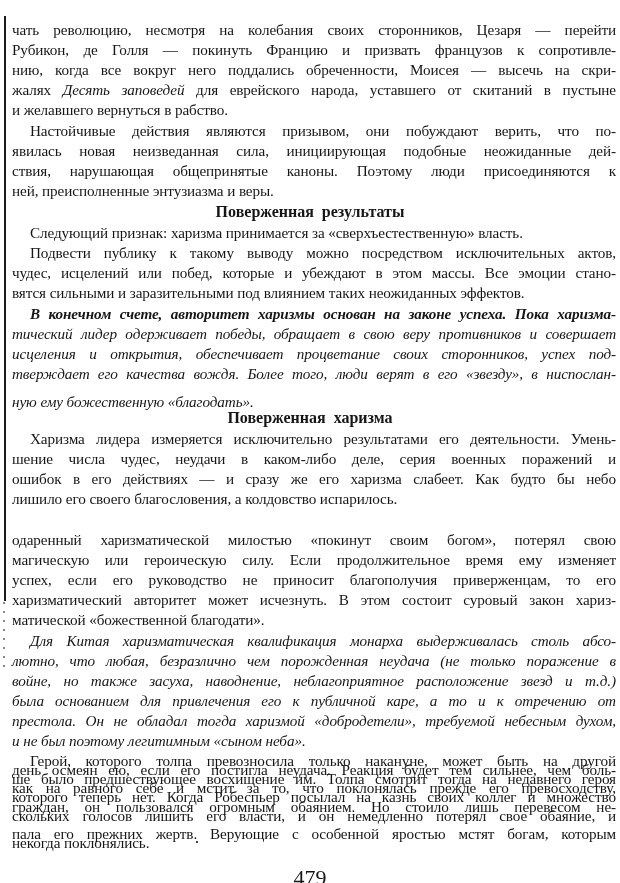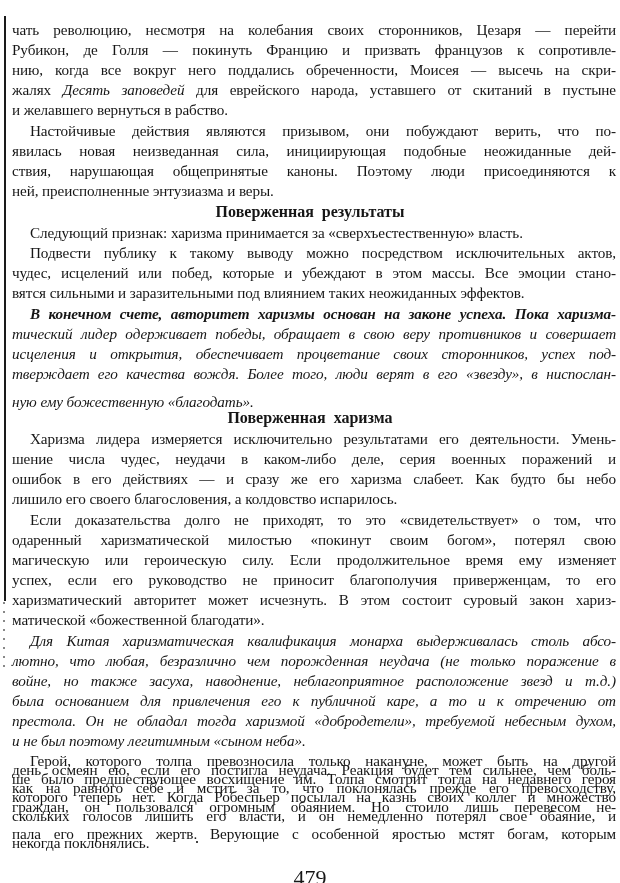--- a/index.html
+++ b/index.html
@@ -57,21 +57,20 @@
   <div class="line just it" style="top: 352px; white-space: nowrap;">тверждает его качества вождя. Более того, люди верят в его «звезду», в ниспослан-</div>
   <div class="line it" style="top: 372px; white-space: nowrap; margin-top: 8px;">ную ему божественную «благодать».</div>
 
   <div class="heading" style="top:396px">Поверженная  харизма</div>
 
   <div class="line indent just" style="top: 417px; white-space: nowrap;">Харизма лидера измеряется исключительно результатами его деятельности. Умень-</div>
   <div class="line just" style="top: 437px; white-space: nowrap;">шение числа чудес, неудачи в каком-либо деле, серия военных поражений и</div>
   <div class="line just" style="top: 457px; white-space: nowrap;">ошибок в его действиях — и сразу же его харизма слабеет. Как будто бы небо</div>
   <div class="line" style="top: 477px; white-space: nowrap;">лишило его своего благословения, а колдовство испарилось.</div>
 
-  <div class="line indent just" style="top: 498px; white-space: nowrap;">Если доказательства долго не приходят, то это «свидетельствует» о том, что</div>
   <div class="line just" style="top: 518px; white-space: nowrap;">одаренный харизматической милостью «покинут своим богом», потерял свою</div>
   <div class="line just" style="top: 538px; white-space: nowrap;">магическую или героическую силу. Если продолжительное время ему изменяет</div>
   <div class="line just" style="top: 558px; white-space: nowrap;">успех, если его руководство не приносит благополучия приверженцам, то его</div>
   <div class="line just" style="top: 578px; white-space: nowrap;">харизматический авторитет может исчезнуть. В этом состоит суровый закон хариз-</div>
   <div class="line" style="top: 598px; white-space: nowrap;">матической «божественной благодати».</div>
 
   <div class="line indent just it" style="top: 619px; white-space: nowrap;">Для Китая харизматическая квалификация монарха выдерживалась столь абсо-</div>
   <div class="line just it" style="top: 639px; white-space: nowrap;">лютно, что любая, безразлично чем порожденная неудача (не только поражение в</div>
   <div class="line just it" style="top: 659px; white-space: nowrap;">войне, но также засуха, наводнение, неблагоприятное расположение звезд и т.д.)</div>
   <div class="line just it" style="top: 679px; white-space: nowrap;">была основанием для привлечения его к публичной каре, а то и к отречению от</div>

